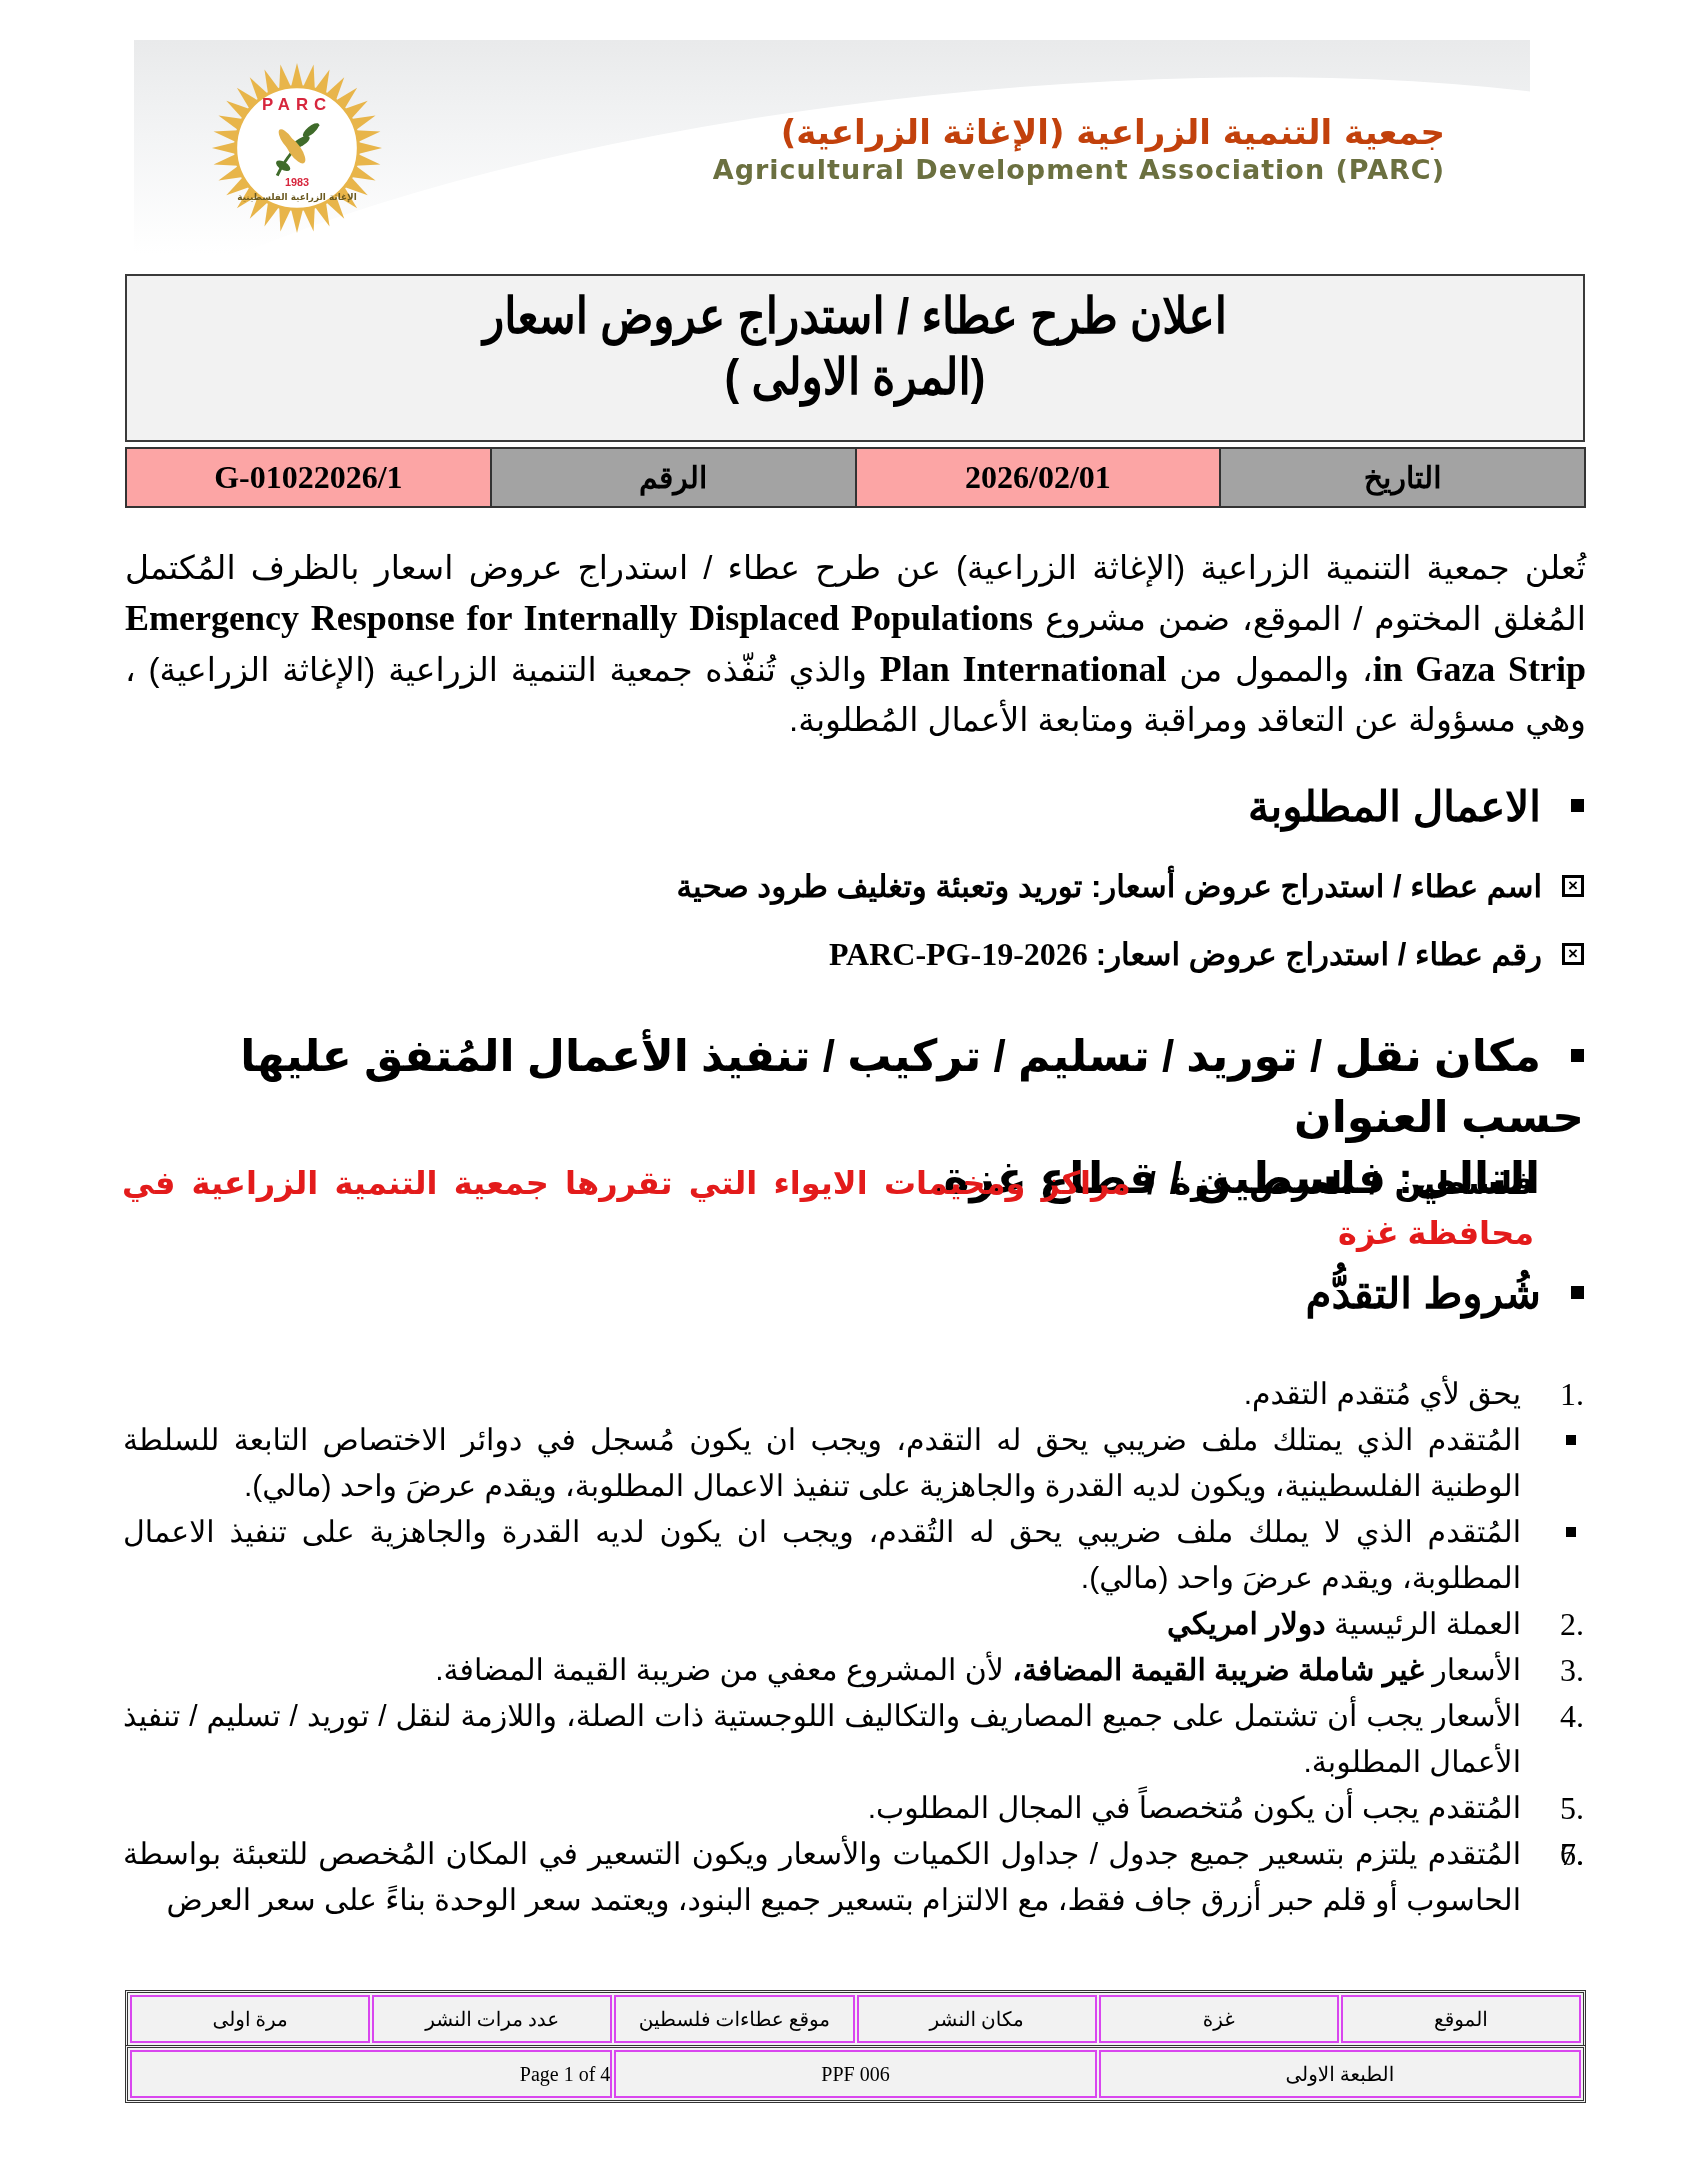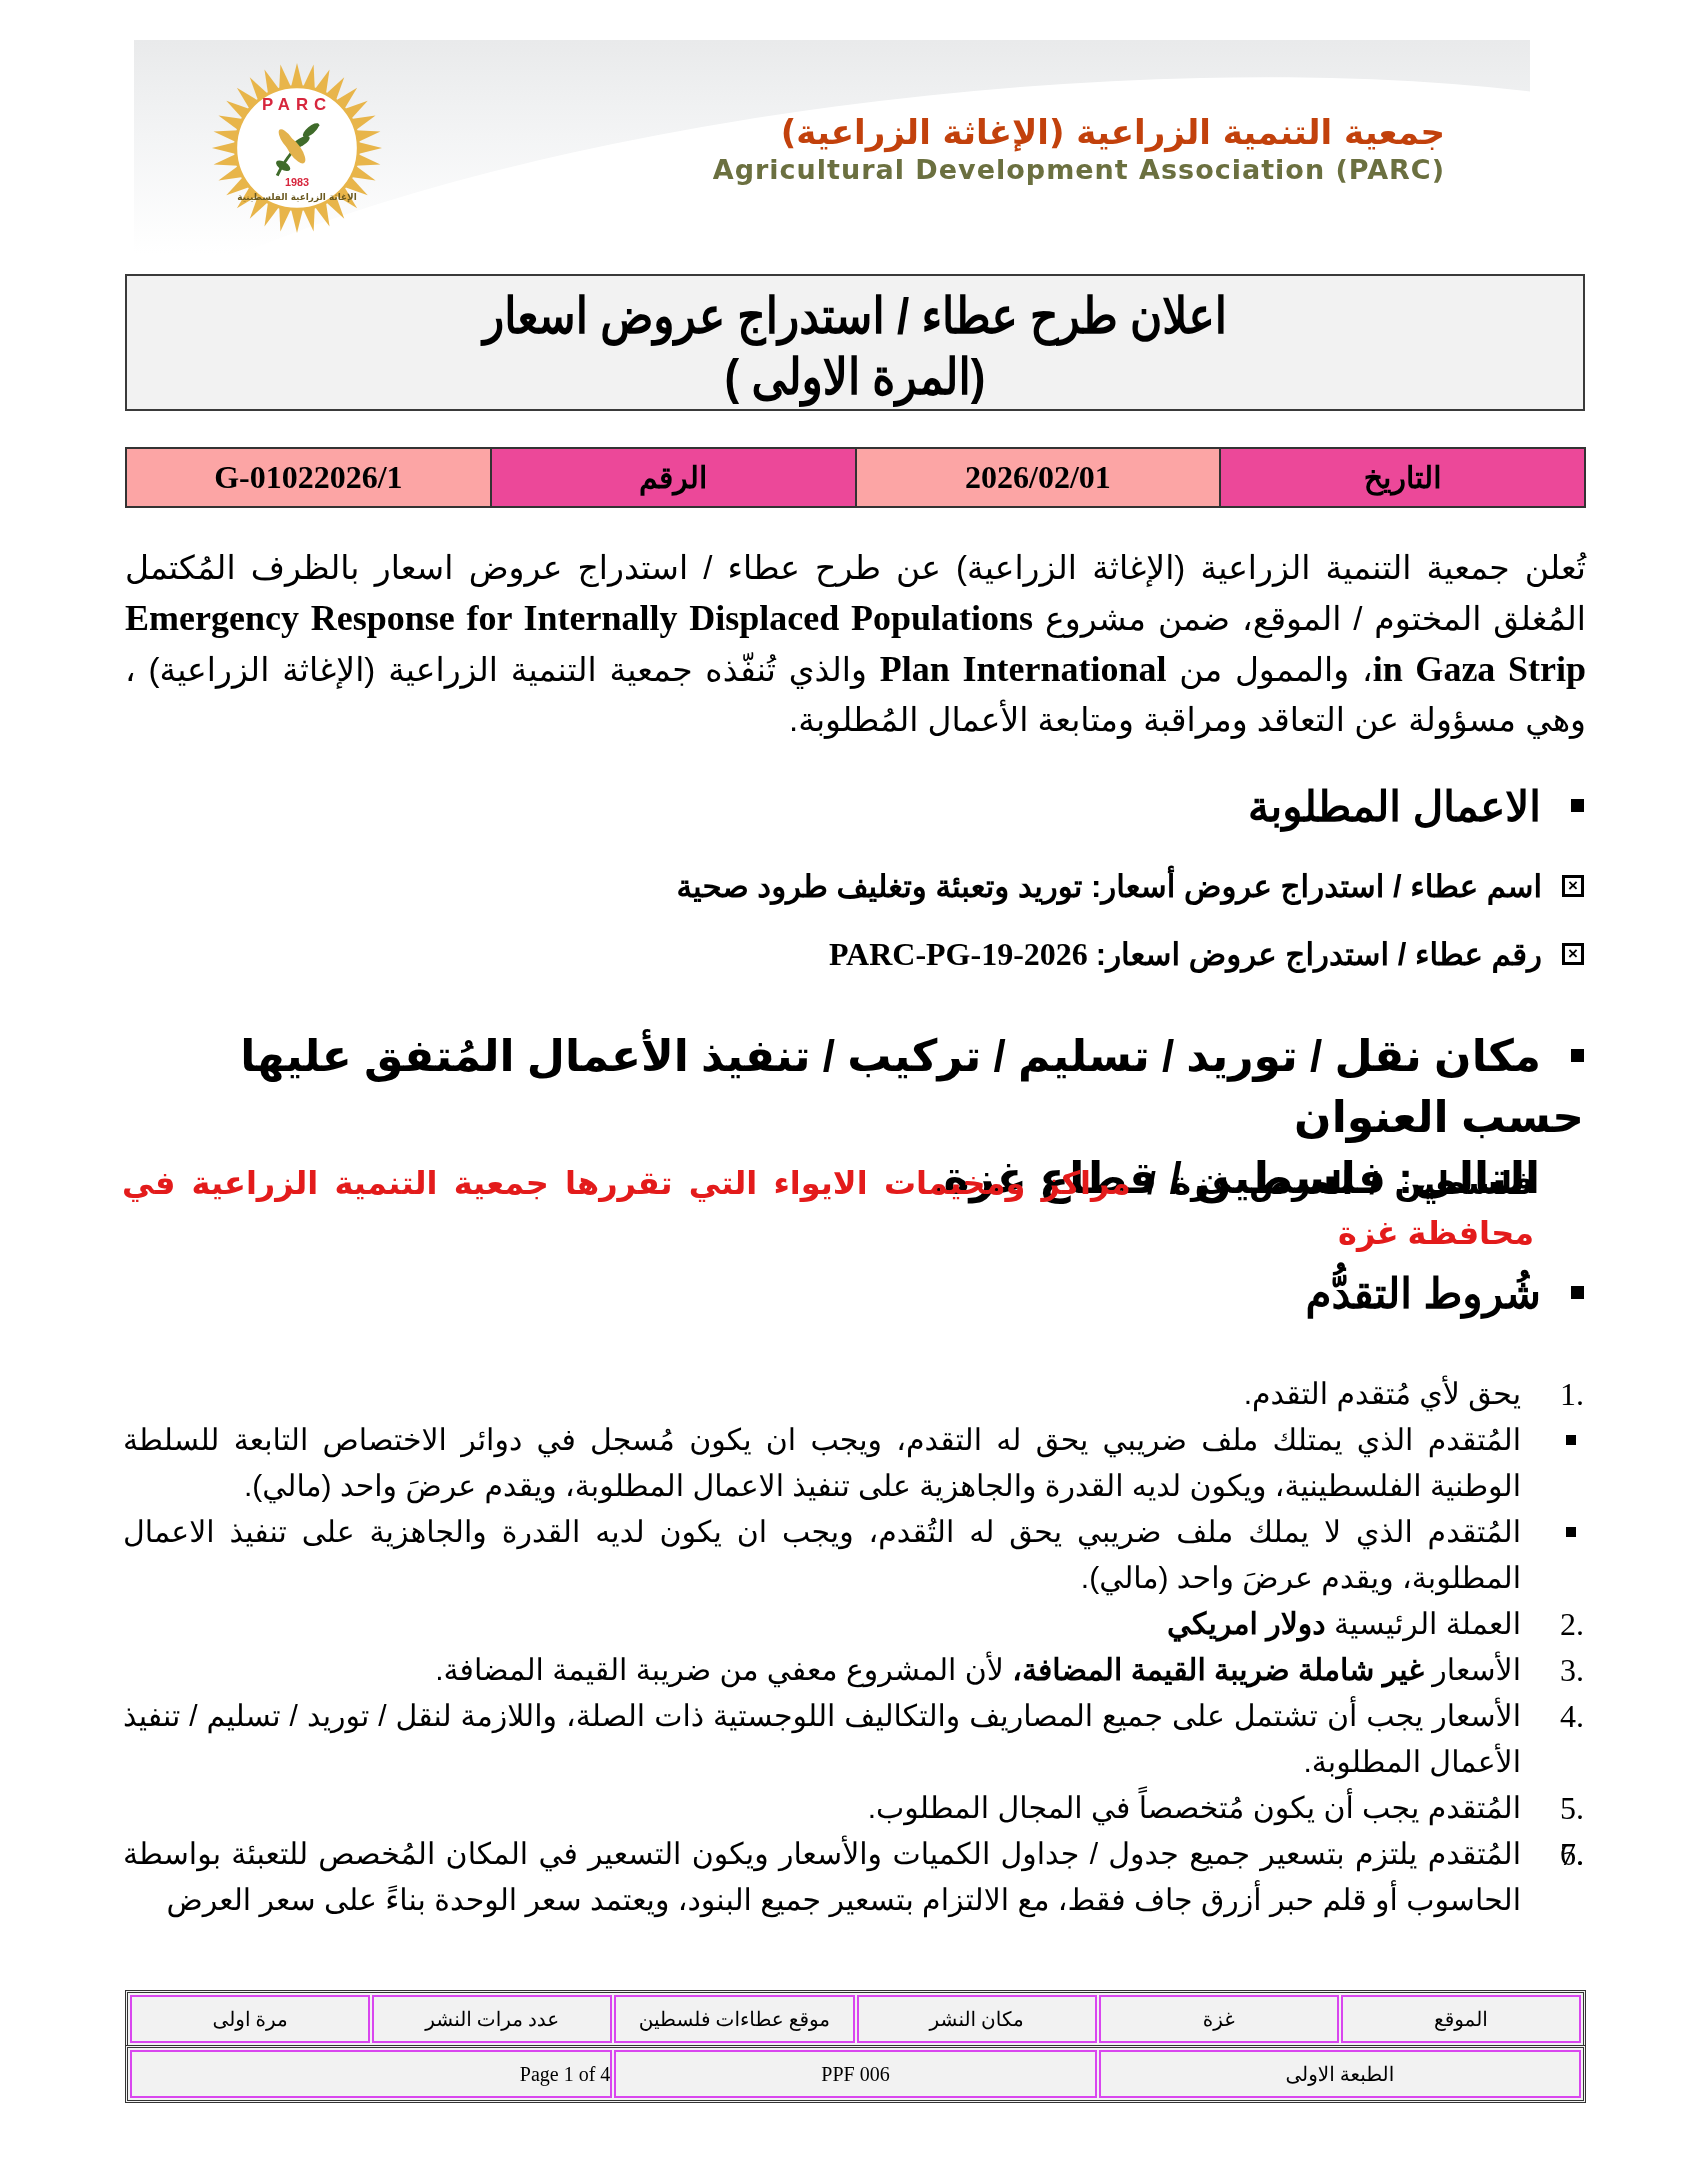--- a/index.html
+++ b/index.html
@@ -26,40 +26,40 @@
     font-family: "DejaVu Sans", sans-serif; white-space: nowrap; margin-top: 11px;
   }
   #org-en {
     right: 238px; top: 154px; font-size: 27px; font-weight: bold; color: #6b7040;
     font-family: "DejaVu Sans", sans-serif; white-space: nowrap; direction: ltr;
     letter-spacing: 1px;
   }
 
   
   #title-box {
-    left: 125px; top: 274px; width: 1460px; height: 137px;
+    left: 125px; top: 274px; width: 1460px; height: 168px;
     background: #f2f2f2; border: 2px solid #3a3a3a; box-sizing: border-box;
     text-align: center;
   }
   #title-box .t1, #title-box .t2 {
     font-family: "Liberation Sans", sans-serif; font-weight: bold; font-size: 50px;
     line-height: 61px; transform: scaleX(0.88); display: block;
   }
   #title-box .t1 { margin-top: 10px; }
 
   
   #info-table {
     left: 125px; top: 447px; width: 1461px; height: 61px;
     border-collapse: collapse; table-layout: fixed; direction: rtl;
   }
   #info-table td {
     border: 2px solid #333; text-align: center; font-weight: bold;
     font-family: "Liberation Serif", serif; font-size: 32px; height: 57px; padding: 0;
   }
-  #info-table td.lbl { background: #ec4899; font-family: "Liberation Sans", sans-serif; font-size: 30px; }
+  #info-table td.lbl { background: #a3a3a3; font-family: "Liberation Sans", sans-serif; font-size: 30px; }
   #info-table td.val { background: #fca5a5; }
 
   
   #intro {
     left: 125px; top: 543px; width: 1461px;
     font-size: 33px; line-height: 50px; text-align: justify; text-align-last: right;
     font-family: "Liberation Sans", sans-serif;
   }
   #intro b.en { font-family: "Liberation Serif", serif; font-weight: bold; font-size: 36px; }
 

